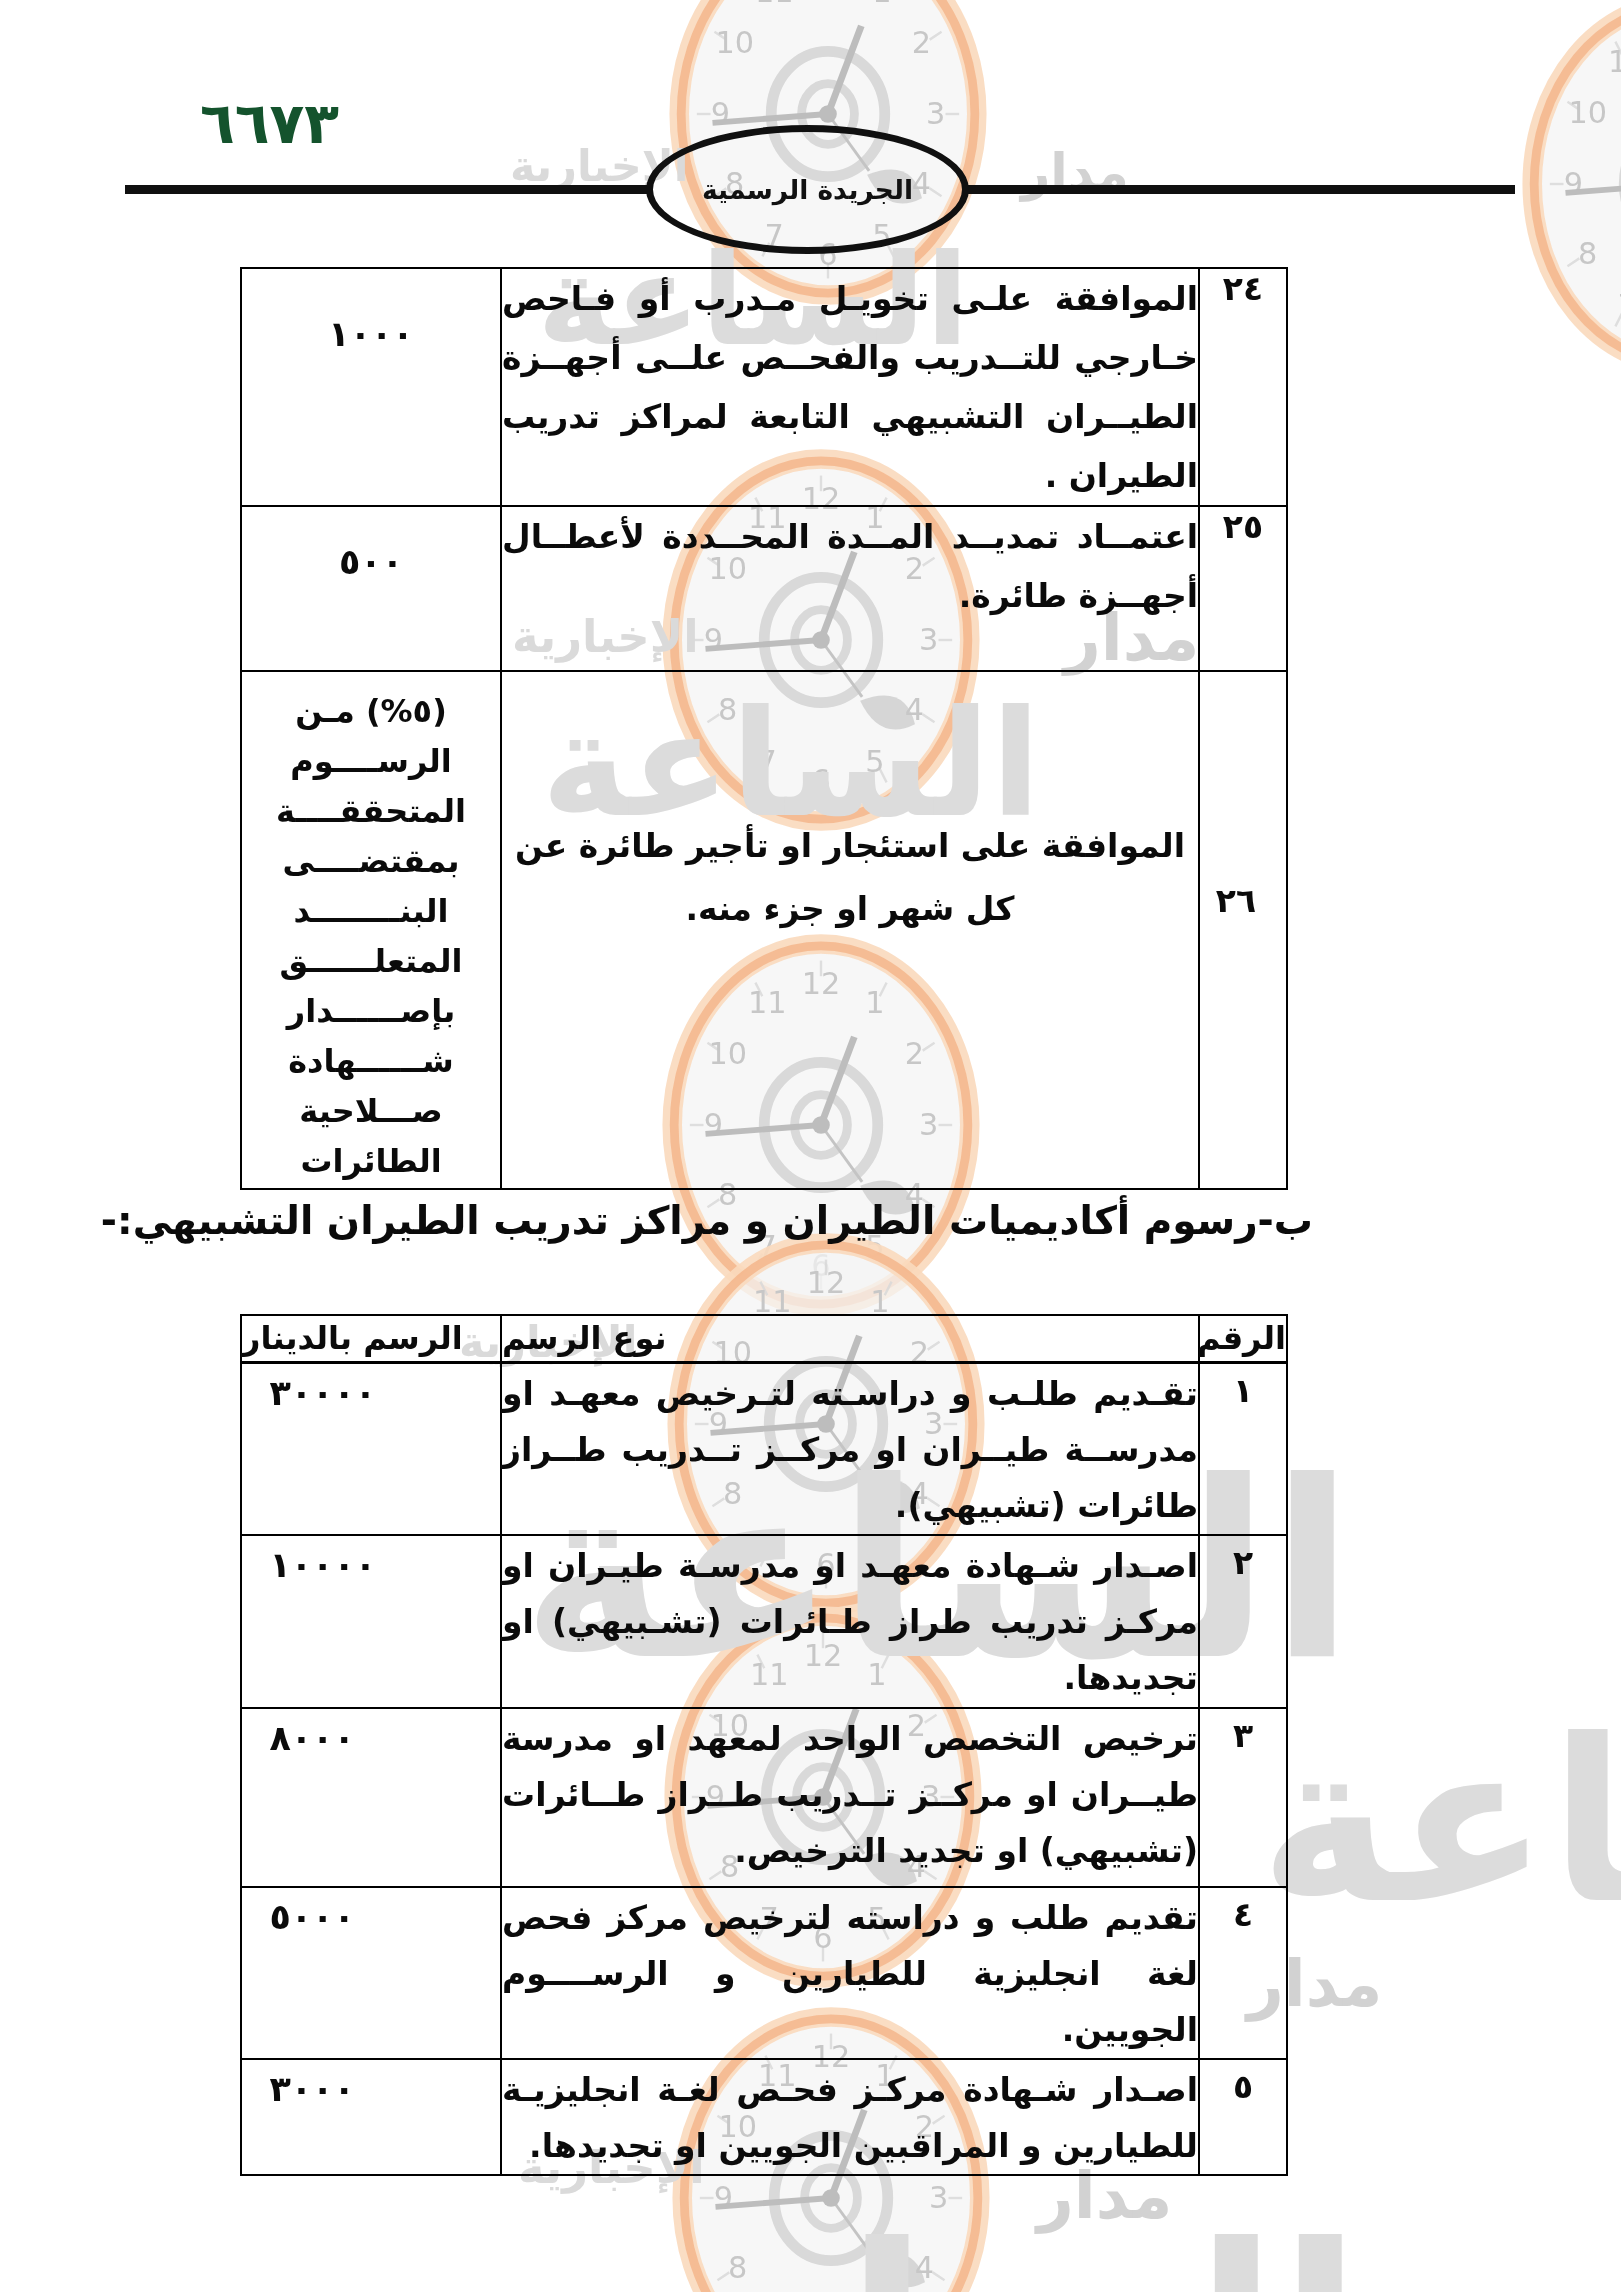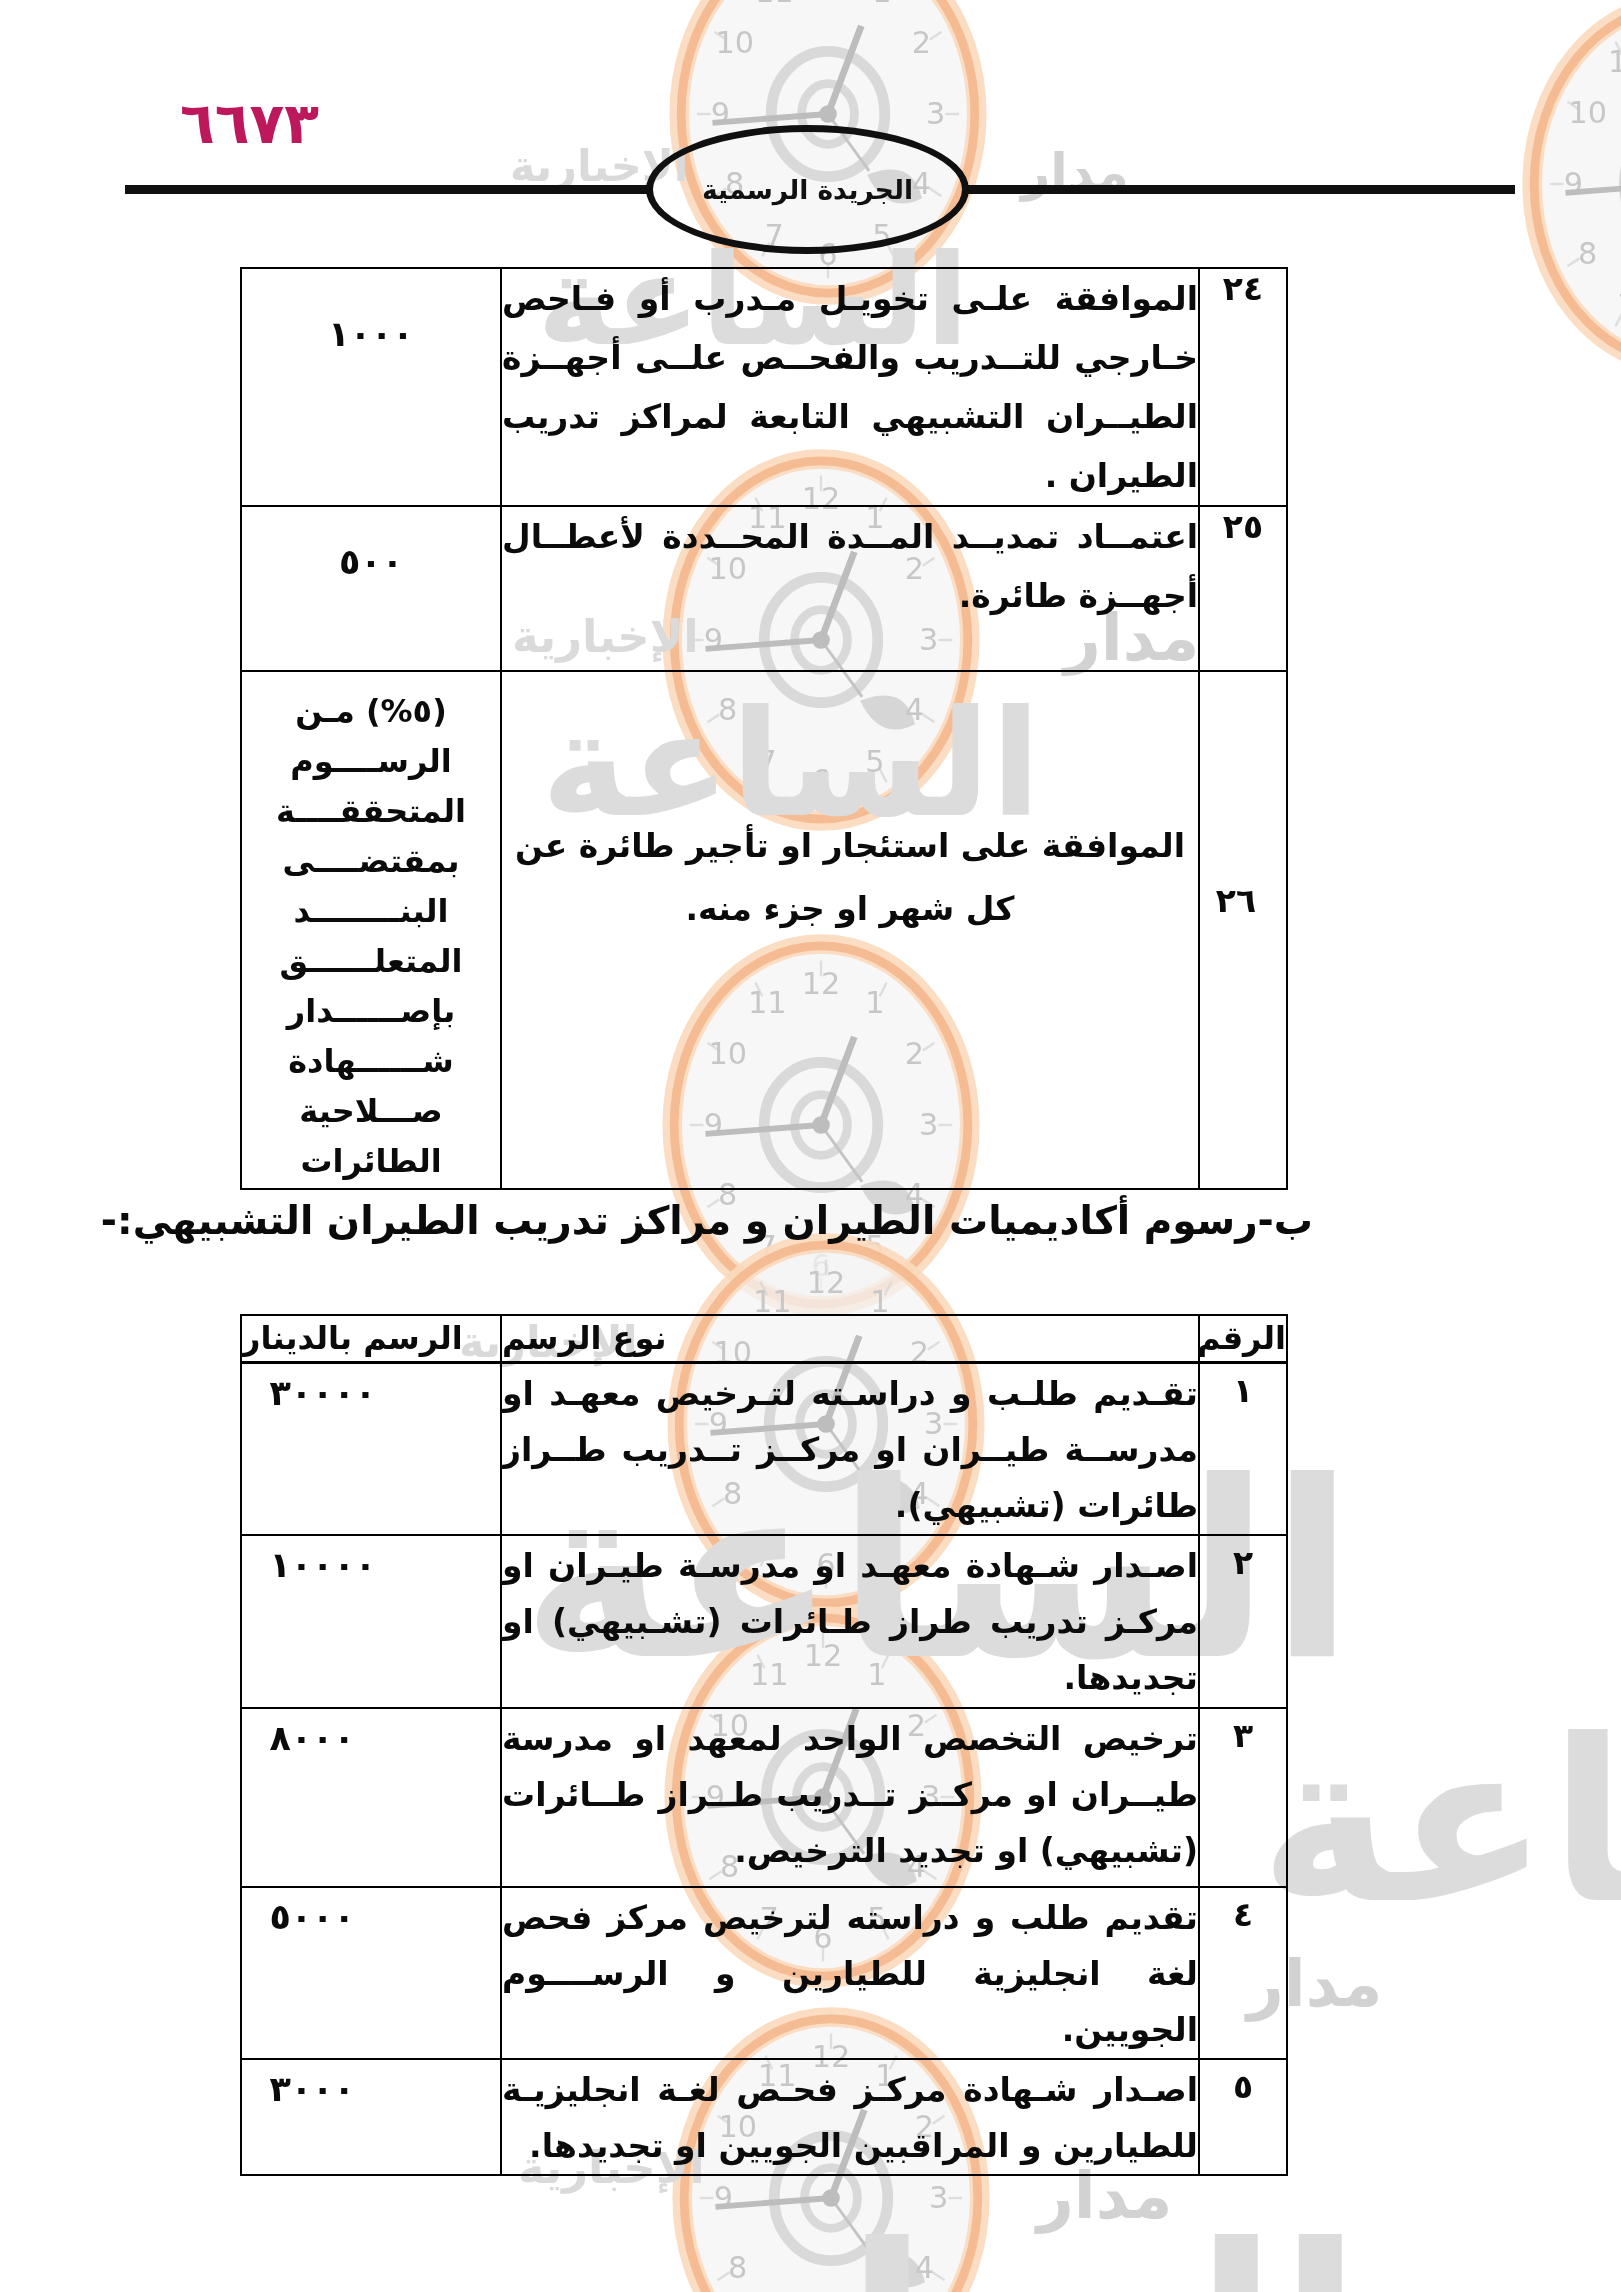--- a/index.html
+++ b/index.html
@@ -11,22 +11,22 @@
   #watermarks{position:absolute;inset:0;z-index:0;pointer-events:none;}
   .wm-clock{position:absolute;transform:translate(-50%,-50%);}
   .wm-text{position:absolute;font-weight:bold;white-space:nowrap;line-height:1;}
   .wm-madar{color:#d2d2d2;}
   .wm-saa{color:#dcdcdc;letter-spacing:3.9px;}
   .wm-ikhb{color:#dadada;}
 
   
   .content{position:relative;z-index:1;}
 
-  #page-number{position:absolute;left:180px;top:90px;font-size:57px;font-weight:bold;
-               color:#be185d;letter-spacing:3.9px;}
+  #page-number{position:absolute;left:200px;top:90px;font-size:57px;font-weight:bold;
+               color:#14532d;letter-spacing:3.9px;}
   .rule{position:absolute;top:185px;height:8.8px;background:#101010;}
   #rule-left{left:125px;width:523px;}
   #rule-right{left:966px;width:549px;}
   #gazette-seal{position:absolute;left:646px;top:125px;width:323px;height:129px;
                 border:7.8px solid #101010;border-radius:50%;display:flex;align-items:center;
                 justify-content:center;background:transparent;box-sizing:border-box;}
   #gazette-seal .seal-label{font-size:26.5px;font-weight:bold;color:#111;}
 
   table.feestable{position:absolute;border-collapse:collapse;table-layout:fixed;
                   width:1046px;left:240px;}

